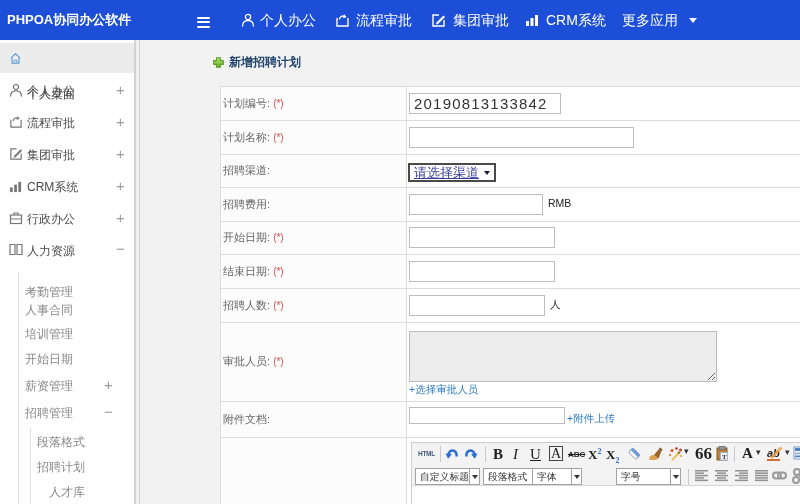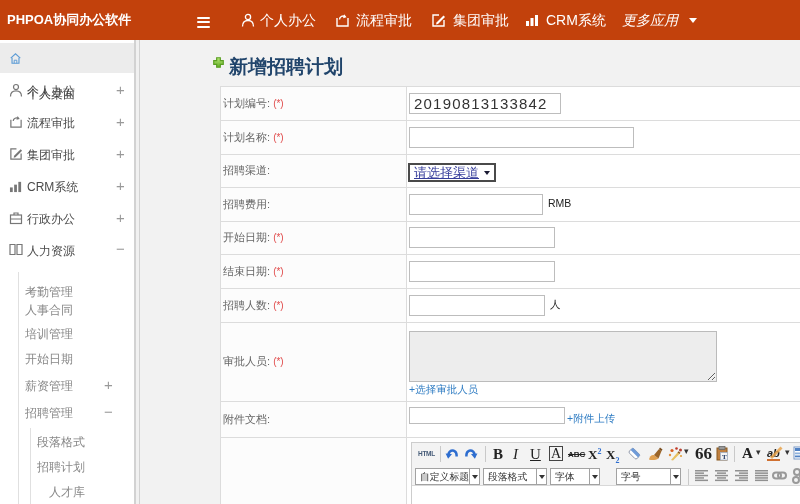--- a/index.html
+++ b/index.html
@@ -1,19 +1,19 @@
 <!DOCTYPE html>
 <html><head>
 <meta charset="utf-8">
 <style>
 * { margin:0; padding:0; box-sizing:border-box; }
 html,body { width:800px; height:504px; overflow:hidden; font-family:"Liberation Sans",sans-serif; background:#f2f2f2; }
 .abs { position:absolute; }
 
-#header { position:absolute; left:0; top:0; width:800px; height:40px; background:#c2410c; }
+#header { position:absolute; left:0; top:0; width:800px; height:40px; background:#1d4ed8; }
 #header .logo { position:absolute; left:7px; top:0; line-height:40px; color:#fff; font-size:13px; font-weight:bold;}
 .hbar { position:absolute; left:197px; width:13px; height:2.4px; background:#fff; border-radius:1px;}
 .hnav { position:absolute; top:0; height:40px; color:#fff; font-size:14px; line-height:40px; }
 .hicon { position:absolute; top:13px; }
 .caret-down { position:absolute; width:0; height:0; border-left:4.5px solid transparent; border-right:4.5px solid transparent; border-top:5.5px solid #fff; top:18px;}
 
 #sidebar { position:absolute; left:0; top:40px; width:134px; height:464px; background:#fff; }
 #sidebar .sel { position:absolute; left:0; top:3px; width:134px; height:30px; background:#ececec; }
 .snav { position:absolute; left:27px; font-size:12px; color:#4a4a4a; }
 .snav2 { position:absolute; left:25px; font-size:12px; color:#888; }
@@ -67,21 +67,21 @@
       <path d="M13 7 L13 13 L2 13 L2 2 L8 2" fill="none" stroke="#fff" stroke-width="1.4"></path>
       <path d="M5.5 9.5 L12.5 2.5 L14 4 L7 11 L5 11.5 Z" fill="#fff" stroke="none"></path>
     </svg>
   <div class="hnav" style="left:453px;">集团审批</div>
   <svg class="hicon" style="left:525px;" width="15" height="14" viewBox="0 0 15 14">
       <rect x="1" y="8" width="3" height="5" fill="#fff"></rect>
       <rect x="5.5" y="5" width="3" height="8" fill="#fff"></rect>
       <rect x="10" y="2" width="3" height="11" fill="#fff"></rect>
     </svg>
   <div class="hnav" style="left:546px;">CRM系统</div>
-  <div class="hnav" style="left:622px;font-style:italic;">更多应用</div>
+  <div class="hnav" style="left:622px;">更多应用</div>
   <div class="caret-down" style="left:689px;"></div>
 </div>
 
 <div id="sidebar">
   <div class="sel"></div>
   <svg class="sicon" style="top:12px;" width="13" height="13" viewBox="0 0 15 15">
       <path d="M2 7 L7.5 2 L13 7" fill="none" stroke="#5b9bd5" stroke-width="1.3"></path>
       <path d="M3.5 6.5 L3.5 13 L11.5 13 L11.5 6.5" fill="none" stroke="#5b9bd5" stroke-width="1.3"></path>
       <path d="M6 13 L6 9.5 L9 9.5 L9 13" fill="none" stroke="#5b9bd5" stroke-width="1.1"></path>
     </svg>
@@ -151,21 +151,21 @@
 <div id="content"></div>
 <svg class="abs" style="left:213px; top:57px;" width="11" height="11" viewBox="0 0 15 15">
     <defs>
       <linearGradient id="gp" x1="0" y1="0" x2="0" y2="1">
         <stop offset="0" stop-color="#b8e876"></stop>
         <stop offset="1" stop-color="#62ad25"></stop>
       </linearGradient>
     </defs>
     <path d="M5 1 L10 1 L10 5 L14 5 L14 10 L10 10 L10 14 L5 14 L5 10 L1 10 L1 5 L5 5 Z" fill="url(#gp)" stroke="#5a9e22" stroke-width="1.6"></path>
   </svg>
-<div class="abs" style="left:229px; top:54px; font-size:19px; font-weight:bold; color:#20446b;">新增招聘计划</div>
+<div class="abs" style="left:229px; top:54px; font-size:12px; font-weight:bold; color:#20446b;">新增招聘计划</div>
 
 <table id="ftable" cellspacing="0">
   <tbody>
       <tr style="height:34px;">
         <td class="lbl">计划编号: <span class="star">(*)</span></td>
         <td class="val"><input class="inp" style="width: 152px;" value="20190813133842"></td>
       </tr>
   <tr style="height:33.5px;">
         <td class="lbl">计划名称: <span class="star">(*)</span></td>
         <td class="val"><input class="inp" style="width: 225px;"></td>
@@ -277,21 +277,21 @@
       </svg>
 
   <div class="ksel" style="left:3px; top:25px; width:65px;">
         <span class="tx">自定义标题</span>
         <span class="ar"></span>
       </div>
   <div class="ksel" style="left:71px; top:25px; width:64px;">
         <span class="tx">段落格式</span>
         <span class="ar"></span>
       </div>
-  <div class="ksel" style="left:138px; top:25px; width:46px;padding-left:48px;">
+  <div class="ksel" style="left:120px; top:25px; width:46px;padding-left:48px;">
         <span class="tx">字体</span>
         <span class="ar"></span>
       </div>
   <div class="ksel" style="left:204px; top:25px; width:65px;">
         <span class="tx">字号</span>
         <span class="ar"></span>
       </div>
   <div class="tsep" style="left:276px; top:26px;"></div>
   <svg class="alico" style="left:283px; top:27px;" width="13" height="12" viewBox="0 0 13 12">
         <g fill="#909090">

